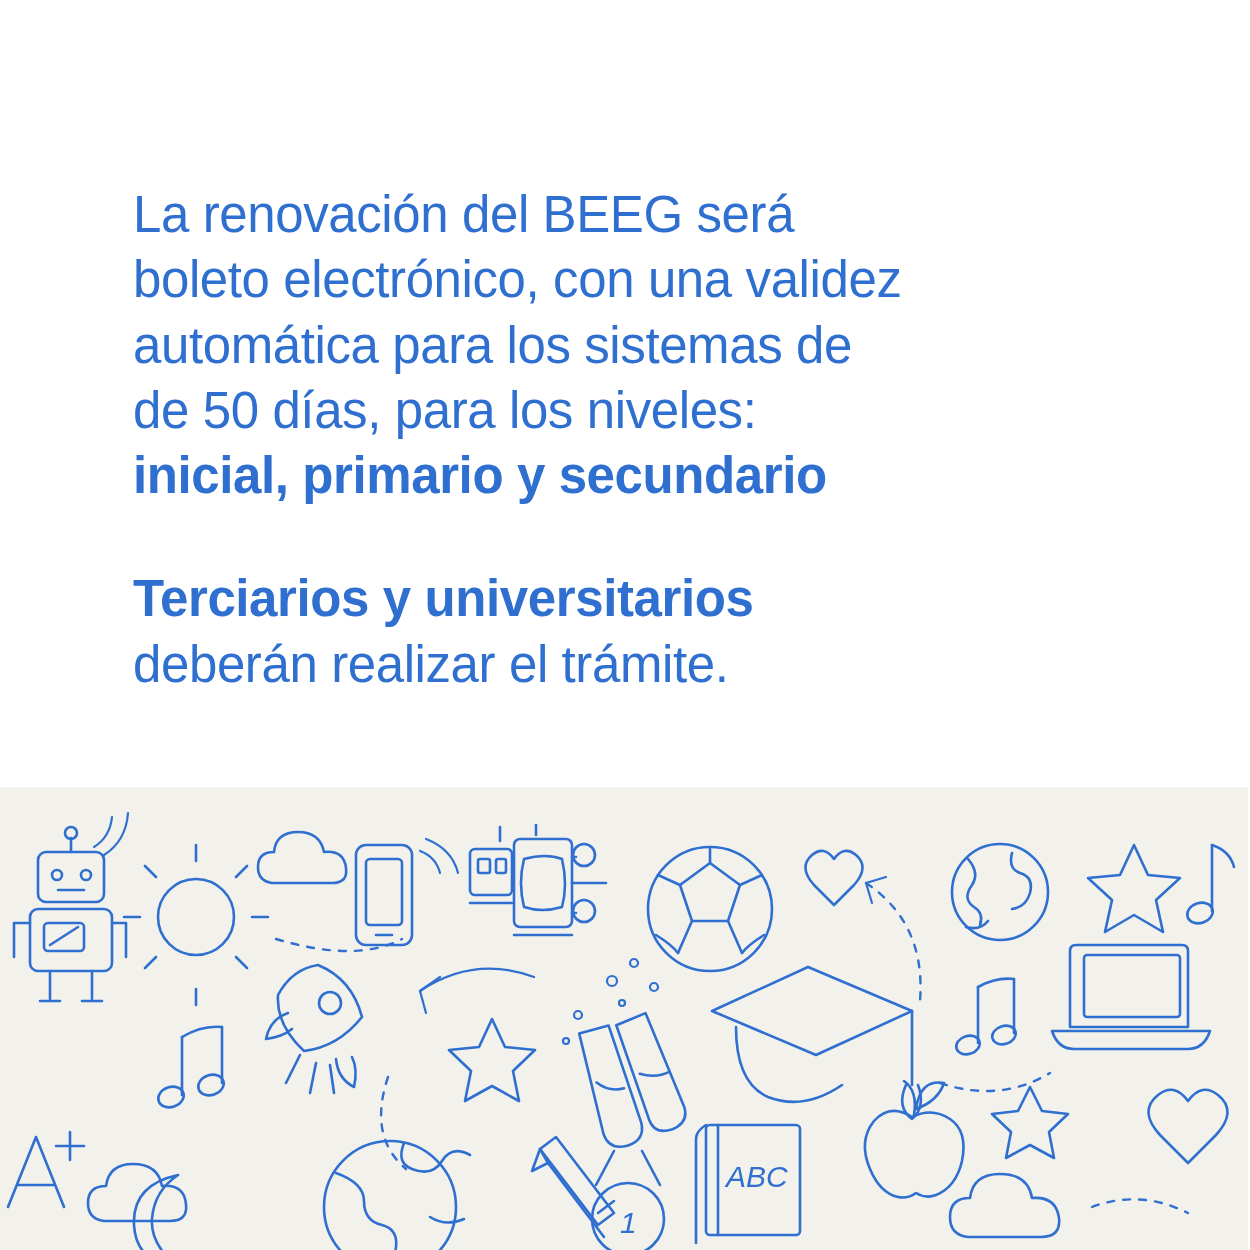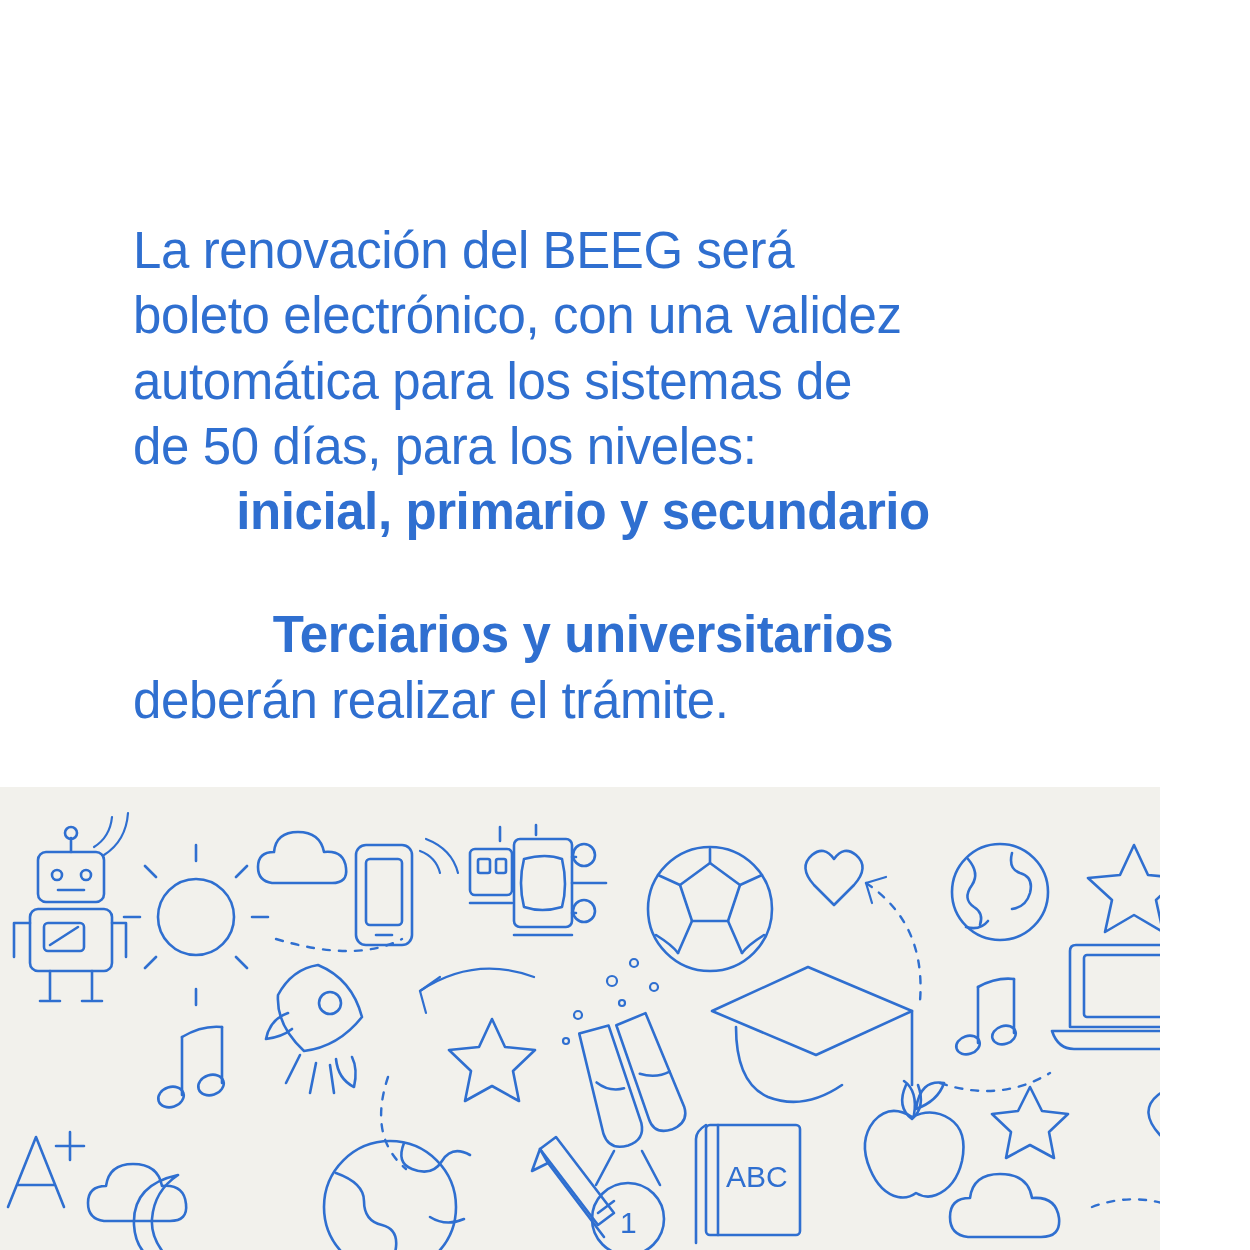--- a/index.html
+++ b/index.html
@@ -20,54 +20,53 @@
     inset: 0;
     background: #ffffff;
   }
 
   
   #text-block {
     position: absolute;
     left: 133px;
     top: 182px;
     width: 900px;
-    margin-top: 36px;
   }
 
   .para {
     color: #2f6fd0;
     font-size: 51px;
     line-height: 1.28;
     letter-spacing: -0.4px;
     font-weight: 400;
     margin: 0;
   }
 
   .para .bold {
     font-weight: 700;
-    text-align: center;
   }
 
   .line {
     display: block;
   }
 
   #gap {
     height: 58px;
   }
 
   
   #doodle-band {
     position: absolute;
     left: 0;
     top: 787px;
-    width: 1160px;
+    width: 1248px;
     height: 463px;
     background: #f2f1ec;
     overflow: hidden;
+    font-style: italic;
   }
 
   #doodle-band svg {
     display: block;
     width: 1250px;
     height: 463px;
   }
 
   .dood {
     fill: none;

